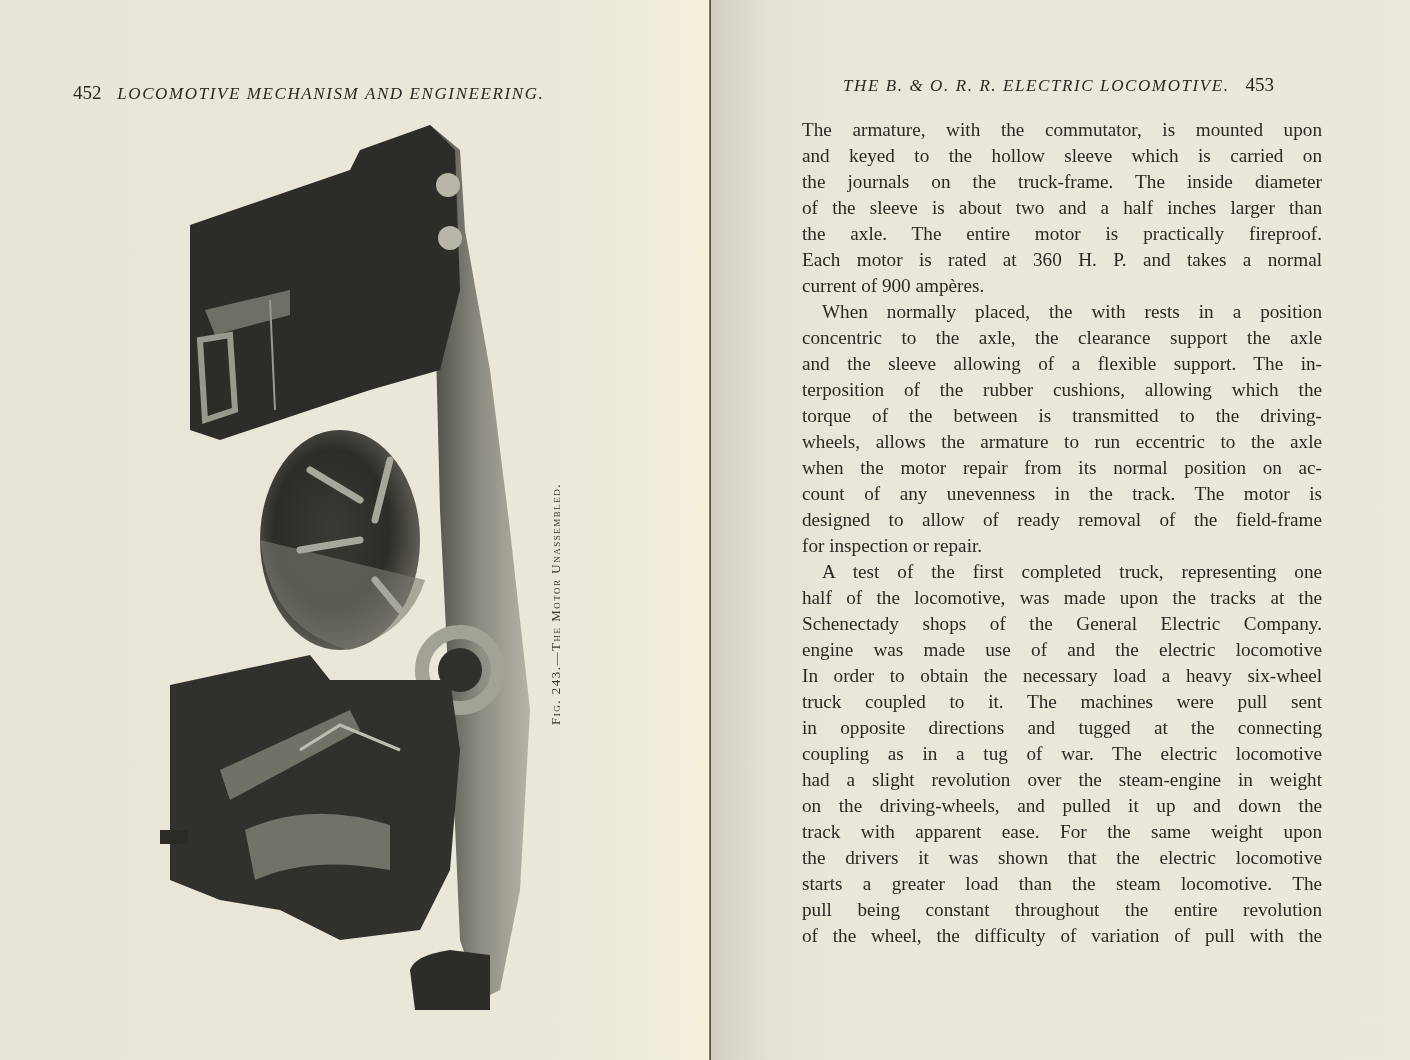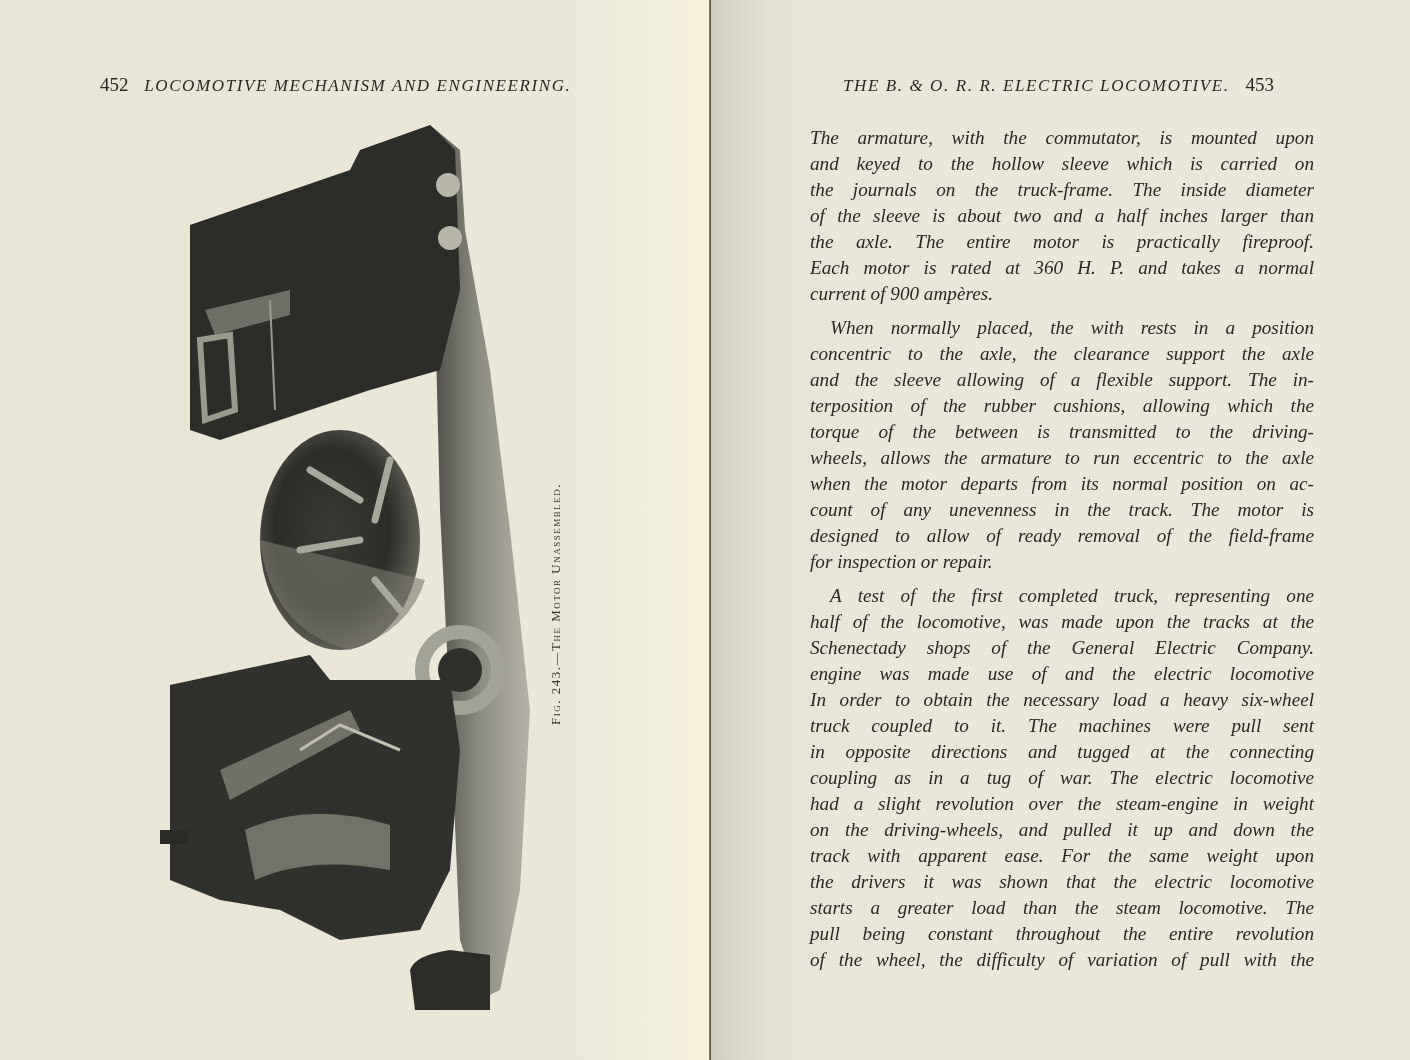--- a/index.html
+++ b/index.html
@@ -26,21 +26,21 @@
     position: absolute; left: 709px; top: 0; width: 3px; height: 1060px;
     background: linear-gradient(to right, #8a8468, #5b5840, #9a9788);
   }
   .running-head {
     position: absolute; top: 74px;
     font-size: 17px; color: #2a2723; letter-spacing: 1px;
     white-space: nowrap;
   }
   .running-head .title { font-style: italic; letter-spacing: 1.6px; }
   .running-head .folio { font-style: normal; font-size: 19px; letter-spacing: 0; }
-  .head-left { left: 100px; }
+  .head-left { left: 73px; margin-top: 8px; }
   .head-right { left: 843px; }
 
   
   .figure {
     position: absolute; left: 160px; top: 110px; width: 380px; height: 900px;
   }
   .figure svg { width: 100%; height: 100%; display: block; }
   .fig-caption {
     position: absolute; left: 548px; top: 395px;
     width: 330px; height: 24px;
@@ -55,21 +55,21 @@
     position: absolute; left: 802px; top: 117px; width: 520px;
     font-size: 19.2px; line-height: 26px; color: #2b2824;
     text-align: justify;
   }
   .body-text .line {
     display: block; text-align: justify; text-align-last: justify;
     height: 26px; white-space: nowrap; overflow: visible;
   }
   .body-text .line.last { text-align-last: left; }
   .body-text .line.indent { padding-left: 20px; }
-  .para { margin: 8px; font-style: italic; }
+  .para { margin: 0; }
 </style>
 </head>
 <body>
 
 <div class="spread">
 
   <div class="page page-left">
     <div class="running-head head-left">
       <span class="folio">452</span>
       <span>&nbsp;</span>
@@ -142,21 +142,21 @@
       <span class="line">Each motor is rated at 360 H. P. and takes a normal</span>
       <span class="line last">current of 900 ampères.</span>
     </div>
     <div class="para">
       <span class="line indent">When normally placed, the with rests in a position</span>
       <span class="line">concentric to the axle, the clearance support the axle</span>
       <span class="line">and the sleeve allowing of a flexible support.  The in-</span>
       <span class="line">terposition of the rubber cushions, allowing which the</span>
       <span class="line">torque of the between is transmitted to the driving-</span>
       <span class="line">wheels, allows the armature to run eccentric to the axle</span>
-      <span class="line">when the motor departs from its normal position on ac-</span>
+      <span class="line">when the motor repair from its normal position on ac-</span>
       <span class="line">count of any unevenness in the track.  The motor is</span>
       <span class="line">designed to allow of ready removal of the field-frame</span>
       <span class="line last">for inspection or repair.</span>
     </div>
     <div class="para">
       <span class="line indent">A test of the first completed truck, representing one</span>
       <span class="line">half of the locomotive, was made upon the tracks at the</span>
       <span class="line">Schenectady shops of the General Electric Company.</span>
       <span class="line">engine was made use of and the electric locomotive</span>
       <span class="line">In order to obtain the necessary load a heavy six-wheel</span>

